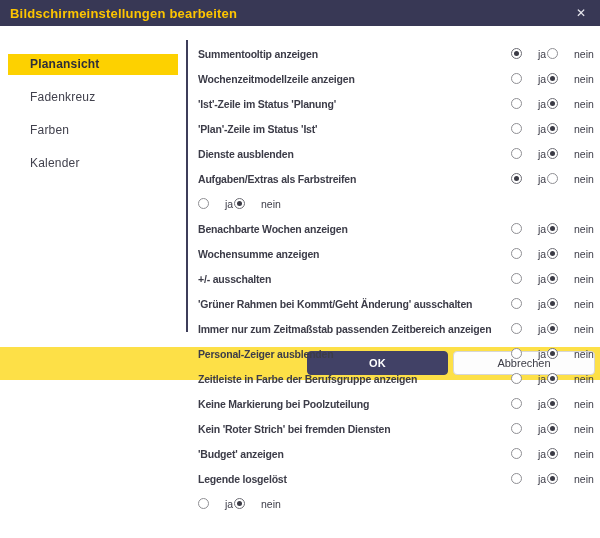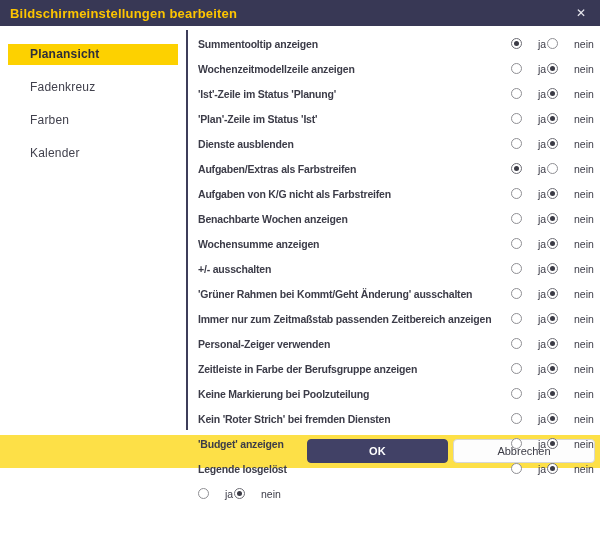--- a/index.html
+++ b/index.html
@@ -11,21 +11,21 @@
     --divider:#3e3e5a;
   }
   *{box-sizing:border-box;}
   html,body{margin:0;padding:0;}
   body{
     width:600px;height:538px;
     font-family:"Liberation Sans","DejaVu Sans",sans-serif;
     background:#fff;color:var(--text-dark);
     overflow:hidden;
   }
-  .dialog{width:600px;height:468px;display:flex;flex-direction:column;background:#fff;}
+  .dialog{width:600px;height:380px;display:flex;flex-direction:column;background:#fff;gap:10px;}
 
   
   .titlebar{
     flex:0 0 26px;height:26px;background:var(--header-bg);
     display:flex;align-items:center;padding:0 10px;
   }
   .title{color:var(--accent-yellow);font-size:13px;font-weight:bold;letter-spacing:.2px;}
   .close{
     margin-left:auto;color:#e9e9ef;font-size:12px;line-height:1;
     cursor:pointer;padding:2px 4px;font-weight:bold;
@@ -169,21 +169,20 @@
               <span class="radio checked"></span>
               <span class="opt-label">ja</span>
             </span>
             <span class="option option-no">
               <span class="radio"></span>
               <span class="opt-label">nein</span>
             </span>
           </span>
         </div>
         <div class="row">
-          <span class="row-label">Aufgaben von K/G nicht als Farbstreifen</span>
           <span class="radio-group">
             <span class="option option-yes">
               <span class="radio"></span>
               <span class="opt-label">ja</span>
             </span>
             <span class="option option-no">
               <span class="radio checked"></span>
               <span class="opt-label">nein</span>
             </span>
           </span>
@@ -247,21 +246,21 @@
               <span class="radio"></span>
               <span class="opt-label">ja</span>
             </span>
             <span class="option option-no">
               <span class="radio checked"></span>
               <span class="opt-label">nein</span>
             </span>
           </span>
         </div>
         <div class="row">
-          <span class="row-label">Personal-Zeiger verwenden</span>
+          <span class="row-label">Personal-Zeiger ausblenden</span>
           <span class="radio-group">
             <span class="option option-yes">
               <span class="radio"></span>
               <span class="opt-label">ja</span>
             </span>
             <span class="option option-no">
               <span class="radio checked"></span>
               <span class="opt-label">nein</span>
             </span>
           </span>

